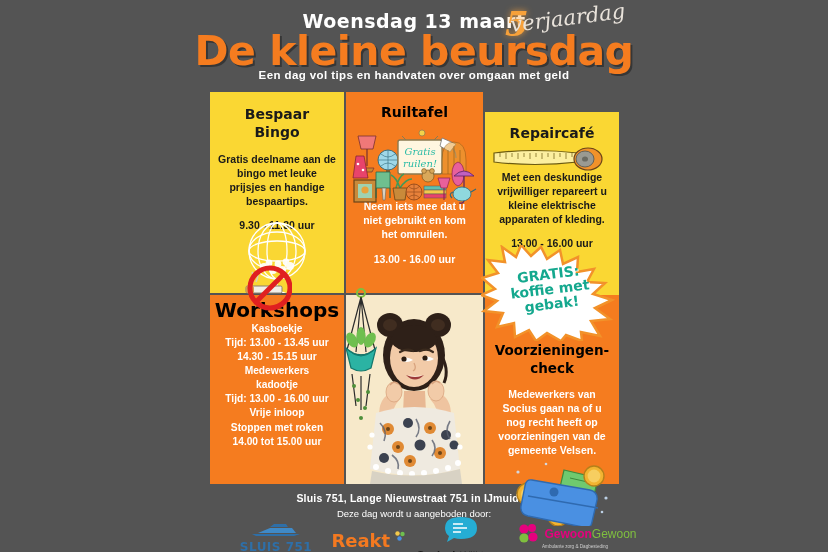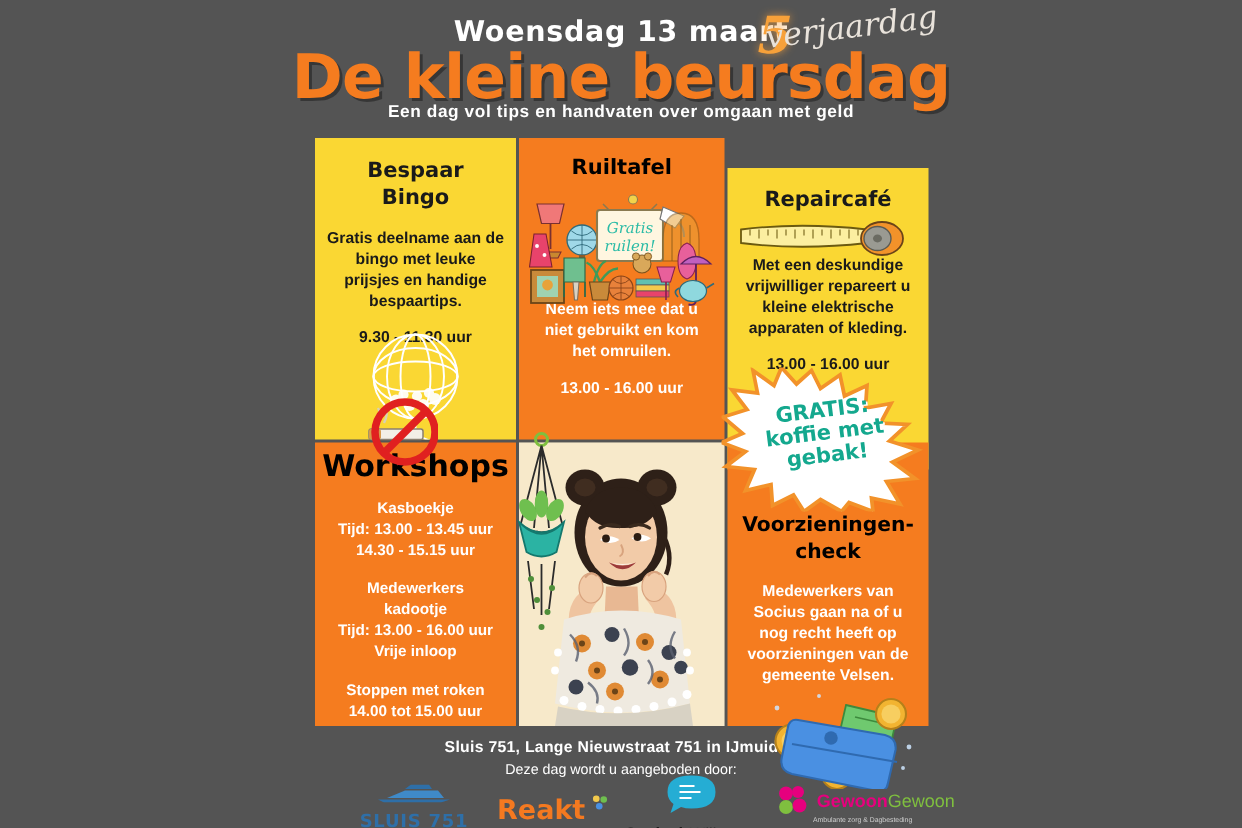--- a/index.html
+++ b/index.html
@@ -77,21 +77,21 @@
   
   #card-repair { left: 275px; top: 0; width: 134px; height: 201px; margin-top: 20px; }
   #card-repair .card-title { margin-top: 13px; font-size: 14px; }
   #card-repair .card-body { margin-top: 30px; font-size: 10.5px; color: #1a1a1a; padding: 0 9px; }
   #card-repair .card-time { margin-top: 11px; font-size: 10.5px; color: #1a1a1a; }
 
   
   #card-workshops { left: 0; top: 203px; width: 134px; height: 189px; }
   #card-workshops .card-title { margin-top: 3px; font-size: 20px; }
   .ws-block { width: 100%; text-align: center; color: #fff; font-weight: bold;
-              font-size: 10.2px; line-height: 1.38; margin-top: 11px; padding: 0 4px; }
+              font-size: 10.2px; line-height: 1.38; padding: 0 4px; }
 
   
   #card-photo { left: 136px; top: 203px; width: 137px; height: 189px; background: #f6e7c8; }
 
   
   #card-voorz { left: 275px; top: 203px; width: 134px; height: 189px; }
   #card-voorz .card-title { margin-top: 47px; font-size: 13.5px; line-height: 1.3; }
   #card-voorz .card-body { margin-top: 11px; font-size: 10.5px; color: #fff; padding: 0 10px; }
 
   

